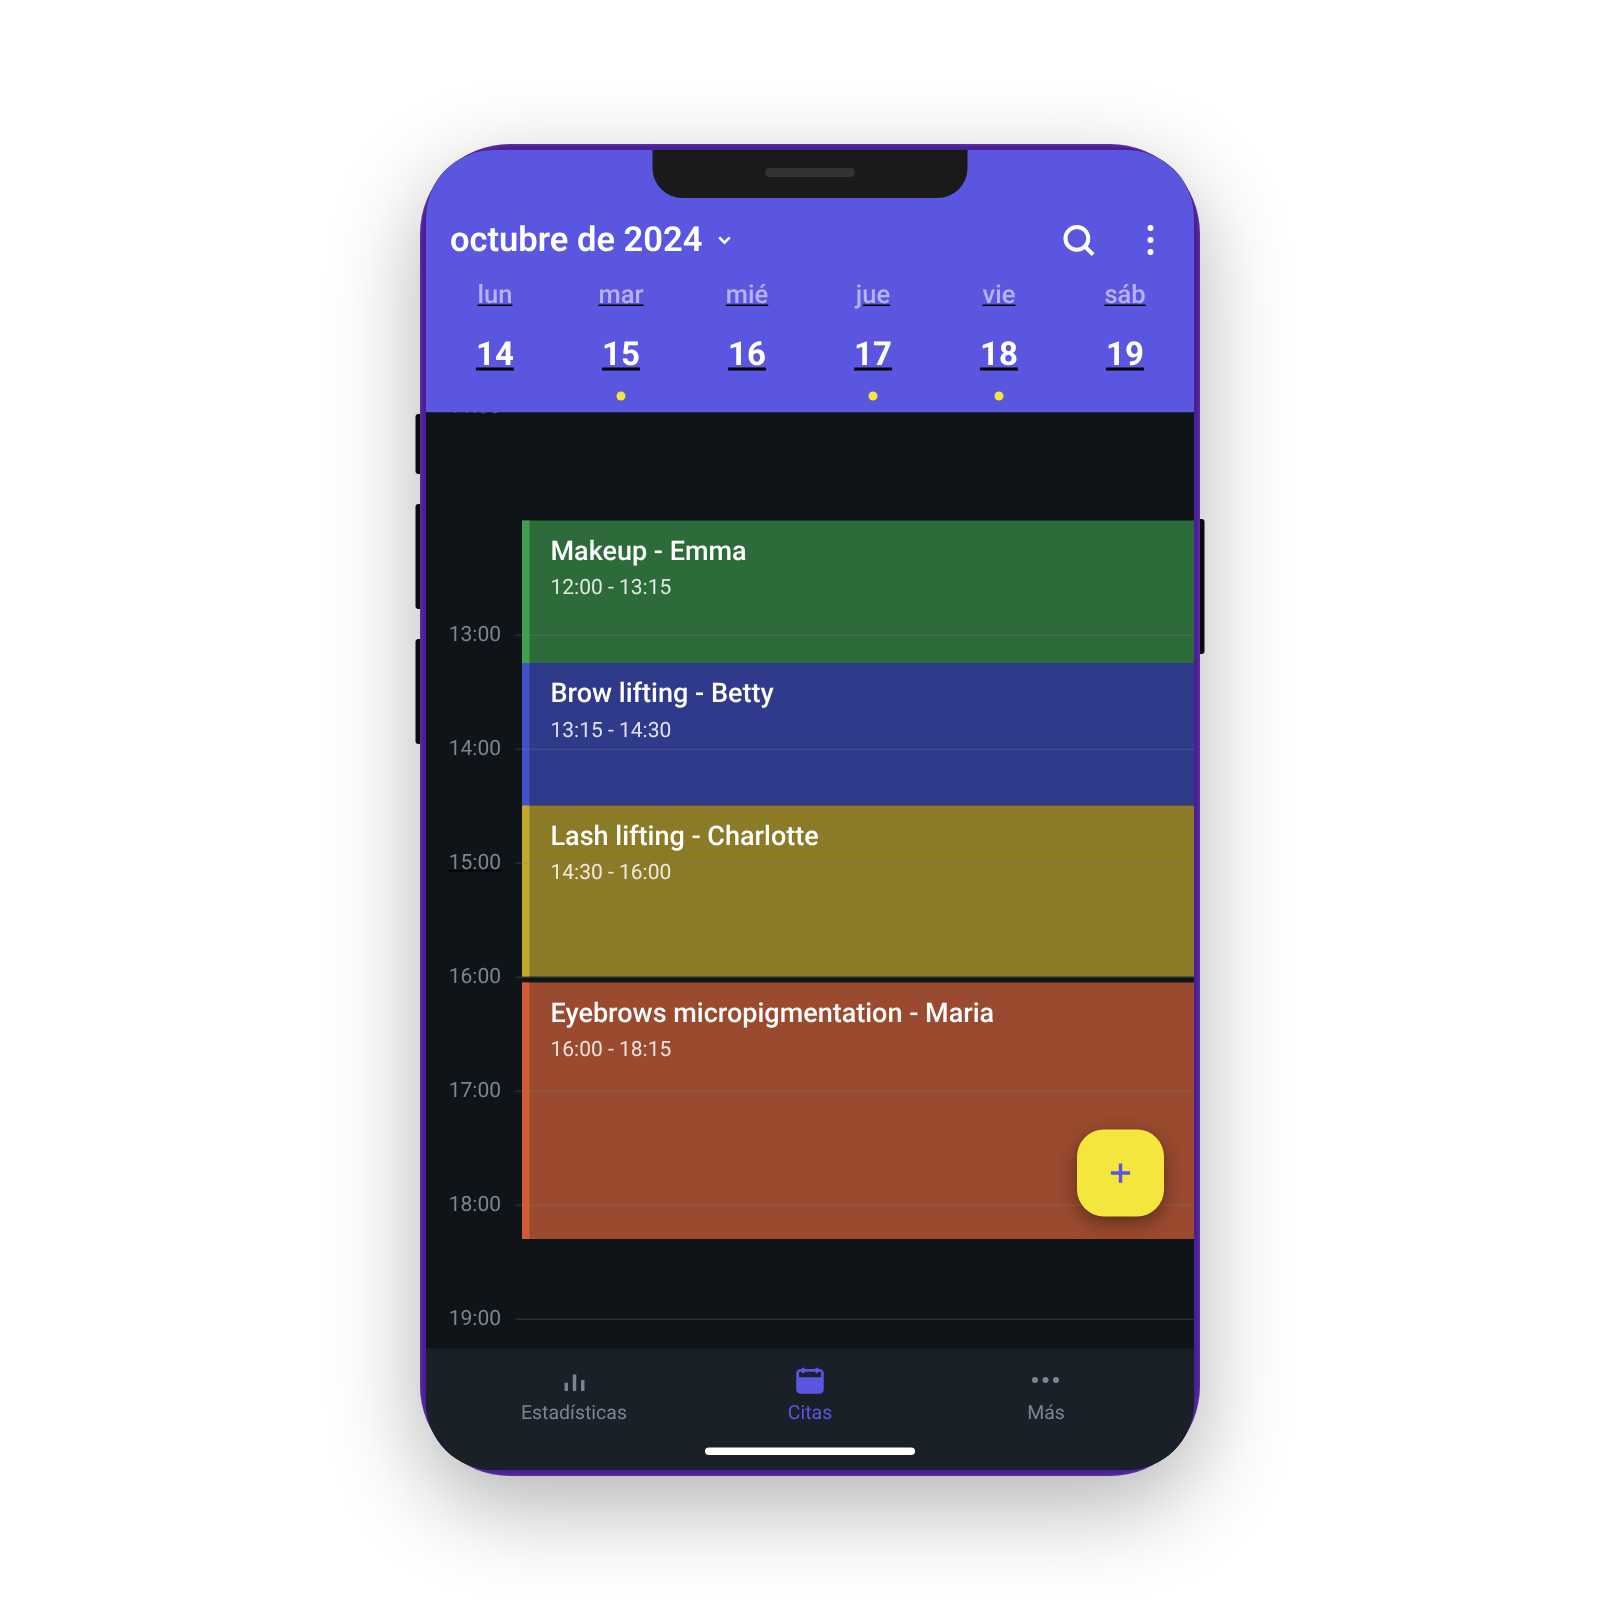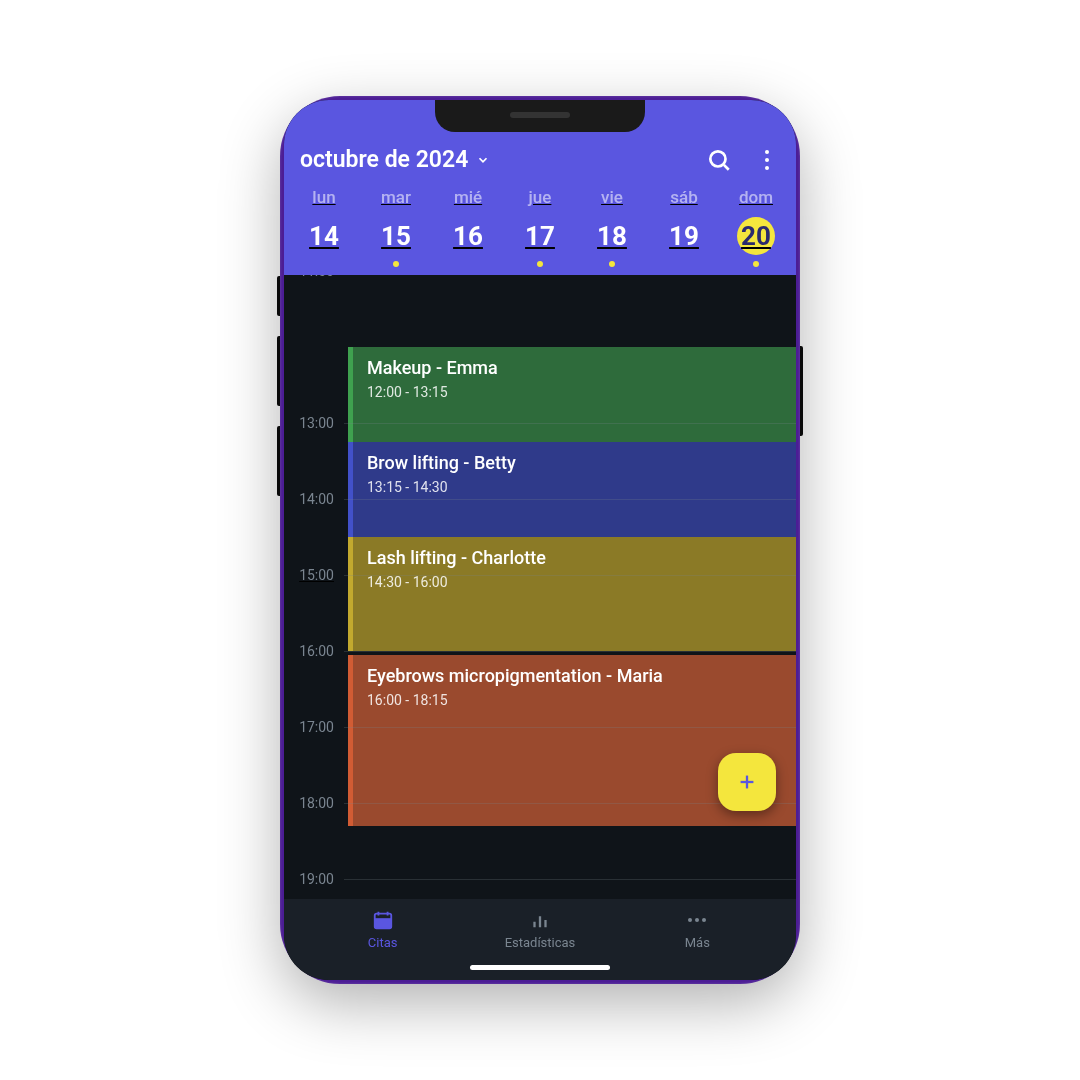--- a/index.html
+++ b/index.html
@@ -152,21 +152,21 @@
     position: relative;
     padding-bottom: 12px;
   }
   .day-name {
     color: rgba(255,255,255,0.55);
     font-size: 17px;
     font-weight: 500;
   }
   .day-num {
     color: #fff;
-    font-size: 26px;
+    font-size: 22px;
     font-weight: 700;
     width: 38px;
     height: 38px;
     display: flex;
     align-items: center;
     justify-content: center;
     border-radius: 50%;
   }
   .day-num.selected {
     background: #f4e63d;
@@ -357,25 +357,20 @@
             <div class="day-dot"></div>
           </div>
           <div class="day-col">
             <div class="day-name">vie</div>
             <div class="day-num">18</div>
             <div class="day-dot"></div>
           </div>
           <div class="day-col">
             <div class="day-name">sáb</div>
             <div class="day-num">19</div>
-          </div>
-          <div class="day-col">
-            <div class="day-name">dom</div>
-            <div class="day-num selected">20</div>
-            <div class="day-dot"></div>
           </div>
         </div>
     </div>
 
     <div class="calendar-body">
       <div class="time-grid" id="time-grid">
         <div class="events-col" id="events-col">
             <div class="event" style="top: 72px; height: 95px; background: rgb(46, 107, 59); border-left-color: rgb(63, 161, 79);">
               <div class="event-title">Makeup - Emma</div>
               <div class="event-time">12:00 - 13:15</div>
@@ -432,43 +427,43 @@
 
       <div class="fab">
         <svg viewBox="0 0 24 24" fill="none" stroke="#5a56e0" stroke-width="2.5">
           <line x1="12" y1="5" x2="12" y2="19"></line>
             <line x1="5" y1="12" x2="19" y2="12"></line>
         </svg>
       </div>
     </div>
 
     <div class="bottom-nav">
+      <div class="nav-item">
+        <div class="nav-icon">
+          <svg viewBox="0 0 24 24" fill="none" stroke="currentColor" stroke-width="2.5">
+              <line x1="6" y1="20" x2="6" y2="14"></line>
+              <line x1="12" y1="20" x2="12" y2="8"></line>
+              <line x1="18" y1="20" x2="18" y2="12"></line>
+            </svg>
+        </div>
+        <span>Estadísticas</span>
+      </div>
       <div class="nav-item active">
         <div class="nav-icon">
           <svg viewBox="0 0 24 24" fill="currentColor">
               <rect x="3" y="5" width="18" height="16" rx="2"></rect>
               <rect x="3" y="5" width="18" height="5" fill="#1a2028"></rect>
               <rect x="3" y="5" width="18" height="16" rx="2" fill="none" stroke="currentColor" stroke-width="2"></rect>
               <line x1="7" y1="3" x2="7" y2="7" stroke="currentColor" stroke-width="2"></line>
               <line x1="17" y1="3" x2="17" y2="7" stroke="currentColor" stroke-width="2"></line>
             </svg>
         </div>
         <span>Citas</span>
       </div>
       <div class="nav-item">
-        <div class="nav-icon">
-          <svg viewBox="0 0 24 24" fill="none" stroke="currentColor" stroke-width="2.5">
-              <line x1="6" y1="20" x2="6" y2="14"></line>
-              <line x1="12" y1="20" x2="12" y2="8"></line>
-              <line x1="18" y1="20" x2="18" y2="12"></line>
-            </svg>
-        </div>
-        <span>Estadísticas</span>
-      </div>
-      <div class="nav-item">
         <div class="nav-dots">
           <span></span>
             <span></span>
             <span></span>
         </div>
         <span>Más</span>
       </div>
     </div>
 
     <div class="home-indicator">

